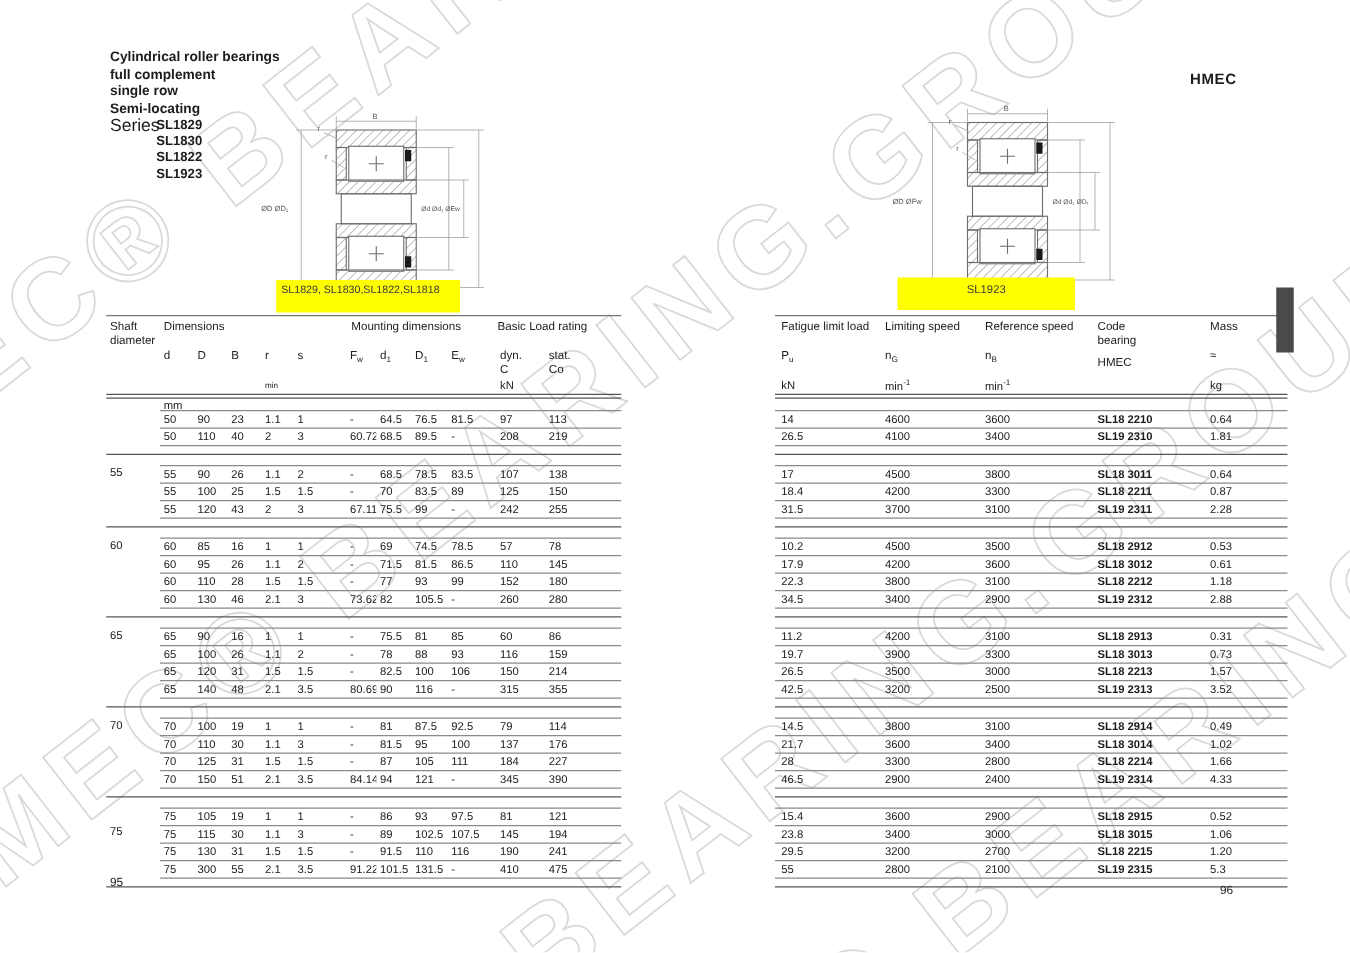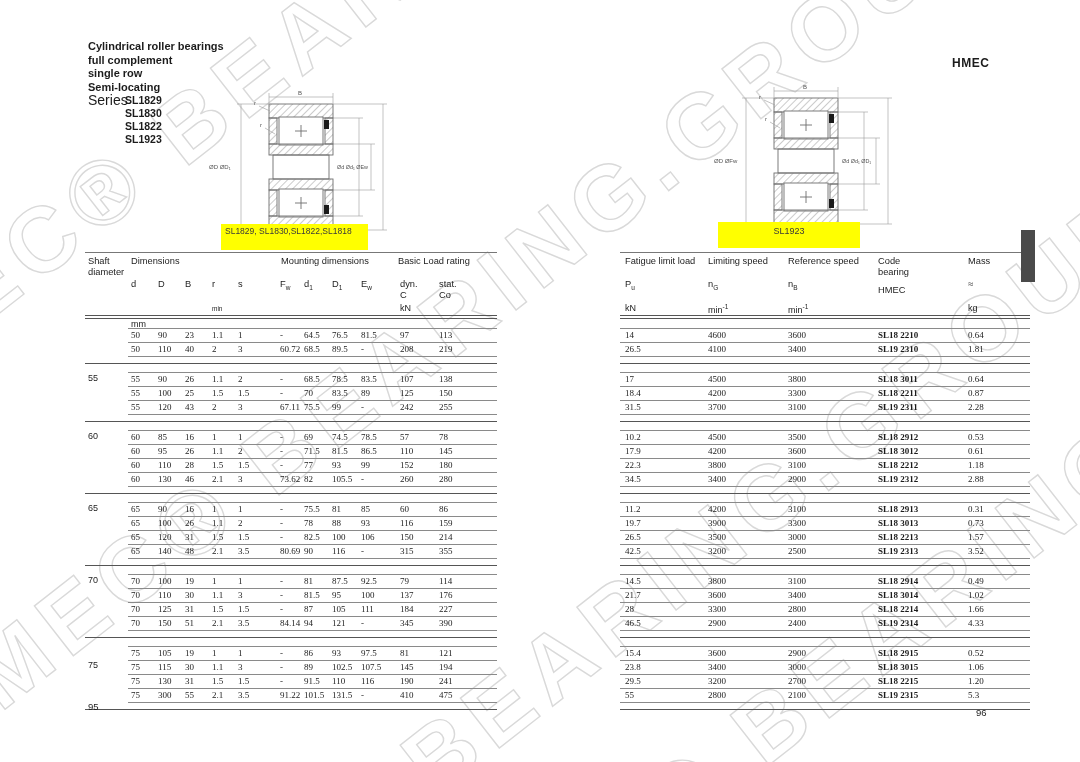--- a/index.html
+++ b/index.html
@@ -24,21 +24,21 @@
   
   .tbl{position:absolute;z-index:1;font-size:9px;}
   .thead{position:relative;border-top:1px solid #777;border-bottom:1px solid #555;height:64px;box-sizing:border-box;}
   .thead .h{font-size:9.3px;}
   .thickline{border-top:1px solid #555;margin-top:2px;height:0;}
   .groups{margin-top:9px;}
   .grp{position:relative;}
   .shaftlab{position:absolute;left:3px;top:0;font-size:9px;}
   .rows{border-top:1px solid #8a8a8a;}
   .lrows{margin-left:43px;}
-  .r{display:grid;height:13px;line-height:12.5px;border-bottom:1px solid #8a8a8a;font-family:Liberation Serif, serif;}
+  .r{display:grid;height:13px;line-height:12.5px;border-bottom:1px solid #8a8a8a;}
   .lr{grid-template-columns:27px 27px 27px 26px 42px 24px 28px 29px 39px 39px auto;}
   .rr{grid-template-columns:83px 80px 90px 90px auto;}
   .c{padding-left:3px;overflow:hidden;}
   .rr .c{padding-left:5px;}
   .bold{font-weight:bold;}
   .sep{border-top:1px solid #555;margin:6px 0 8px 0;height:0;}
   .endline{border-top:1px solid #555;margin-top:6px;height:0;}
   sub{font-size:6.5px;}
   sup{font-size:6.5px;}
   .unit-small{font-size:6.5px;}

